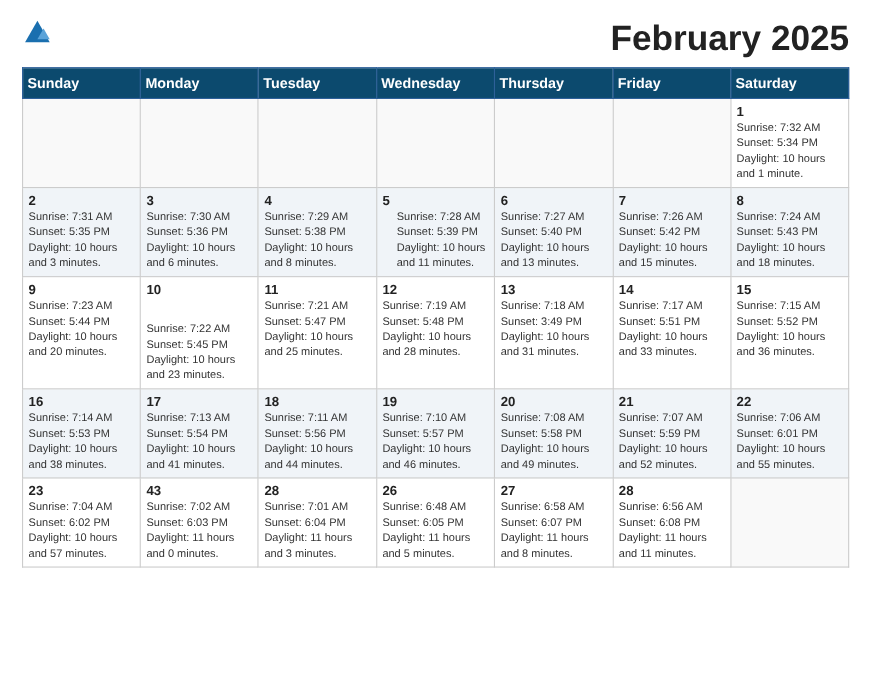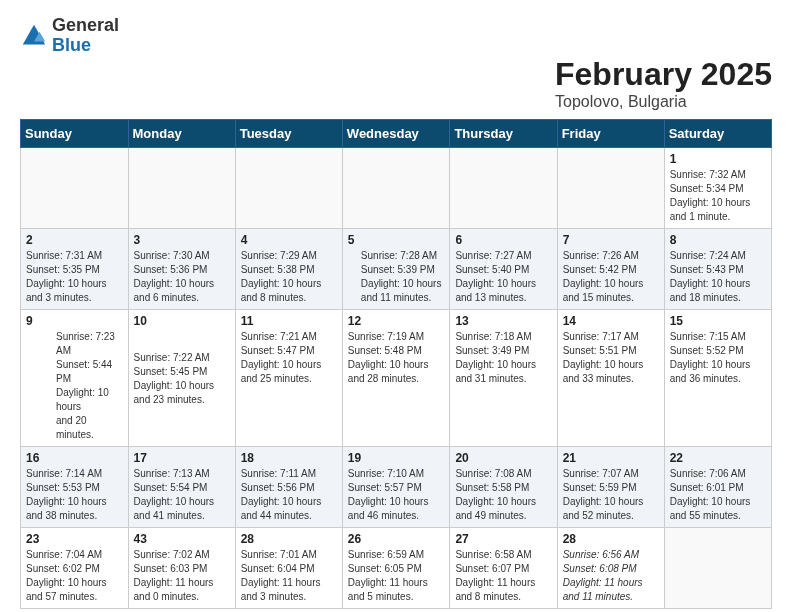--- a/index.html
+++ b/index.html
@@ -28,22 +28,21 @@
       line-height: 1.1;
     }
     .logo-general { color: #333; }
     .logo-blue { color: #1a6faf; }
     .logo-icon {
       width: 28px;
       height: 28px;
       margin-right: 4px;
     }
     .title-block {
-      text-align: left;
-      margin-top: 40px;
+      text-align: center;
     }
     .month-title {
       font-size: 32px;
       font-weight: bold;
       color: #222;
     }
     .location {
       font-size: 16px;
       color: #444;
     }
@@ -92,28 +91,23 @@
   </style>
 </head>
 <body>
 
 <div class="header">
   <div class="logo">
     <svg class="logo-icon" viewBox="0 0 40 40">
       <polygon points="20,4 36,32 4,32" fill="#1a6faf"></polygon>
       <polygon points="28,14 36,28 20,28" fill="#5ba3d9"></polygon>
     </svg>
-    <div class="logo-text">
-      <span class="logo-general">General</span>
-      <span class="logo-blue">Blue</span>
-    </div>
   </div>
   <div class="title-block">
     <div class="month-title">February 2025</div>
-    <div class="location">Topolovo, Bulgaria</div>
   </div>
 </div>
 
 <table class="calendar">
   <thead>
     <tr>
     <th>Sunday</th>
         <th>Monday</th>
         <th>Tuesday</th>
         <th>Wednesday</th>
@@ -185,21 +179,21 @@
           <span class="day-number">8</span>
           <div class="day-info" style="white-space: pre-line;">Sunrise: 7:24 AM
 Sunset: 5:43 PM
 Daylight: 10 hours
 and 18 minutes.</div>
         </td>
       </tr>
       <tr>
         <td>
           <span class="day-number">9</span>
-          <div class="day-info" style="white-space: pre-line; margin-left: 30px;">Sunrise: 7:23 AM
+          <div class="day-info" style="white-space: pre-line;">Sunrise: 7:23 AM
 Sunset: 5:44 PM
 Daylight: 10 hours
 and 20 minutes.</div>
         </td>
         <td>
           <span class="day-number">10</span>
           <div class="day-info" style="white-space: pre-line; margin-top: 23px;">Sunrise: 7:22 AM
 Sunset: 5:45 PM
 Daylight: 10 hours
 and 23 minutes.</div>
@@ -308,35 +302,35 @@
         </td>
         <td>
           <span class="day-number">28</span>
           <div class="day-info" style="white-space: pre-line;">Sunrise: 7:01 AM
 Sunset: 6:04 PM
 Daylight: 11 hours
 and 3 minutes.</div>
         </td>
         <td>
           <span class="day-number">26</span>
-          <div class="day-info" style="white-space: pre-line;">Sunrise: 6:59 AM
+          <div class="day-info" style="white-space: pre-line;">Sunrise: 6:48 AM
 Sunset: 6:05 PM
 Daylight: 11 hours
 and 5 minutes.</div>
         </td>
         <td>
           <span class="day-number">27</span>
           <div class="day-info" style="white-space: pre-line;">Sunrise: 6:58 AM
 Sunset: 6:07 PM
 Daylight: 11 hours
 and 8 minutes.</div>
         </td>
         <td>
           <span class="day-number">28</span>
-          <div class="day-info" style="white-space: pre-line; font-style: italic;">Sunrise: 6:56 AM
+          <div class="day-info" style="white-space: pre-line;">Sunrise: 6:56 AM
 Sunset: 6:08 PM
 Daylight: 11 hours
 and 11 minutes.</div>
         </td>
         <td class="empty"></td>
       </tr>
     </tbody>
 </table>
 
 </body></html>

